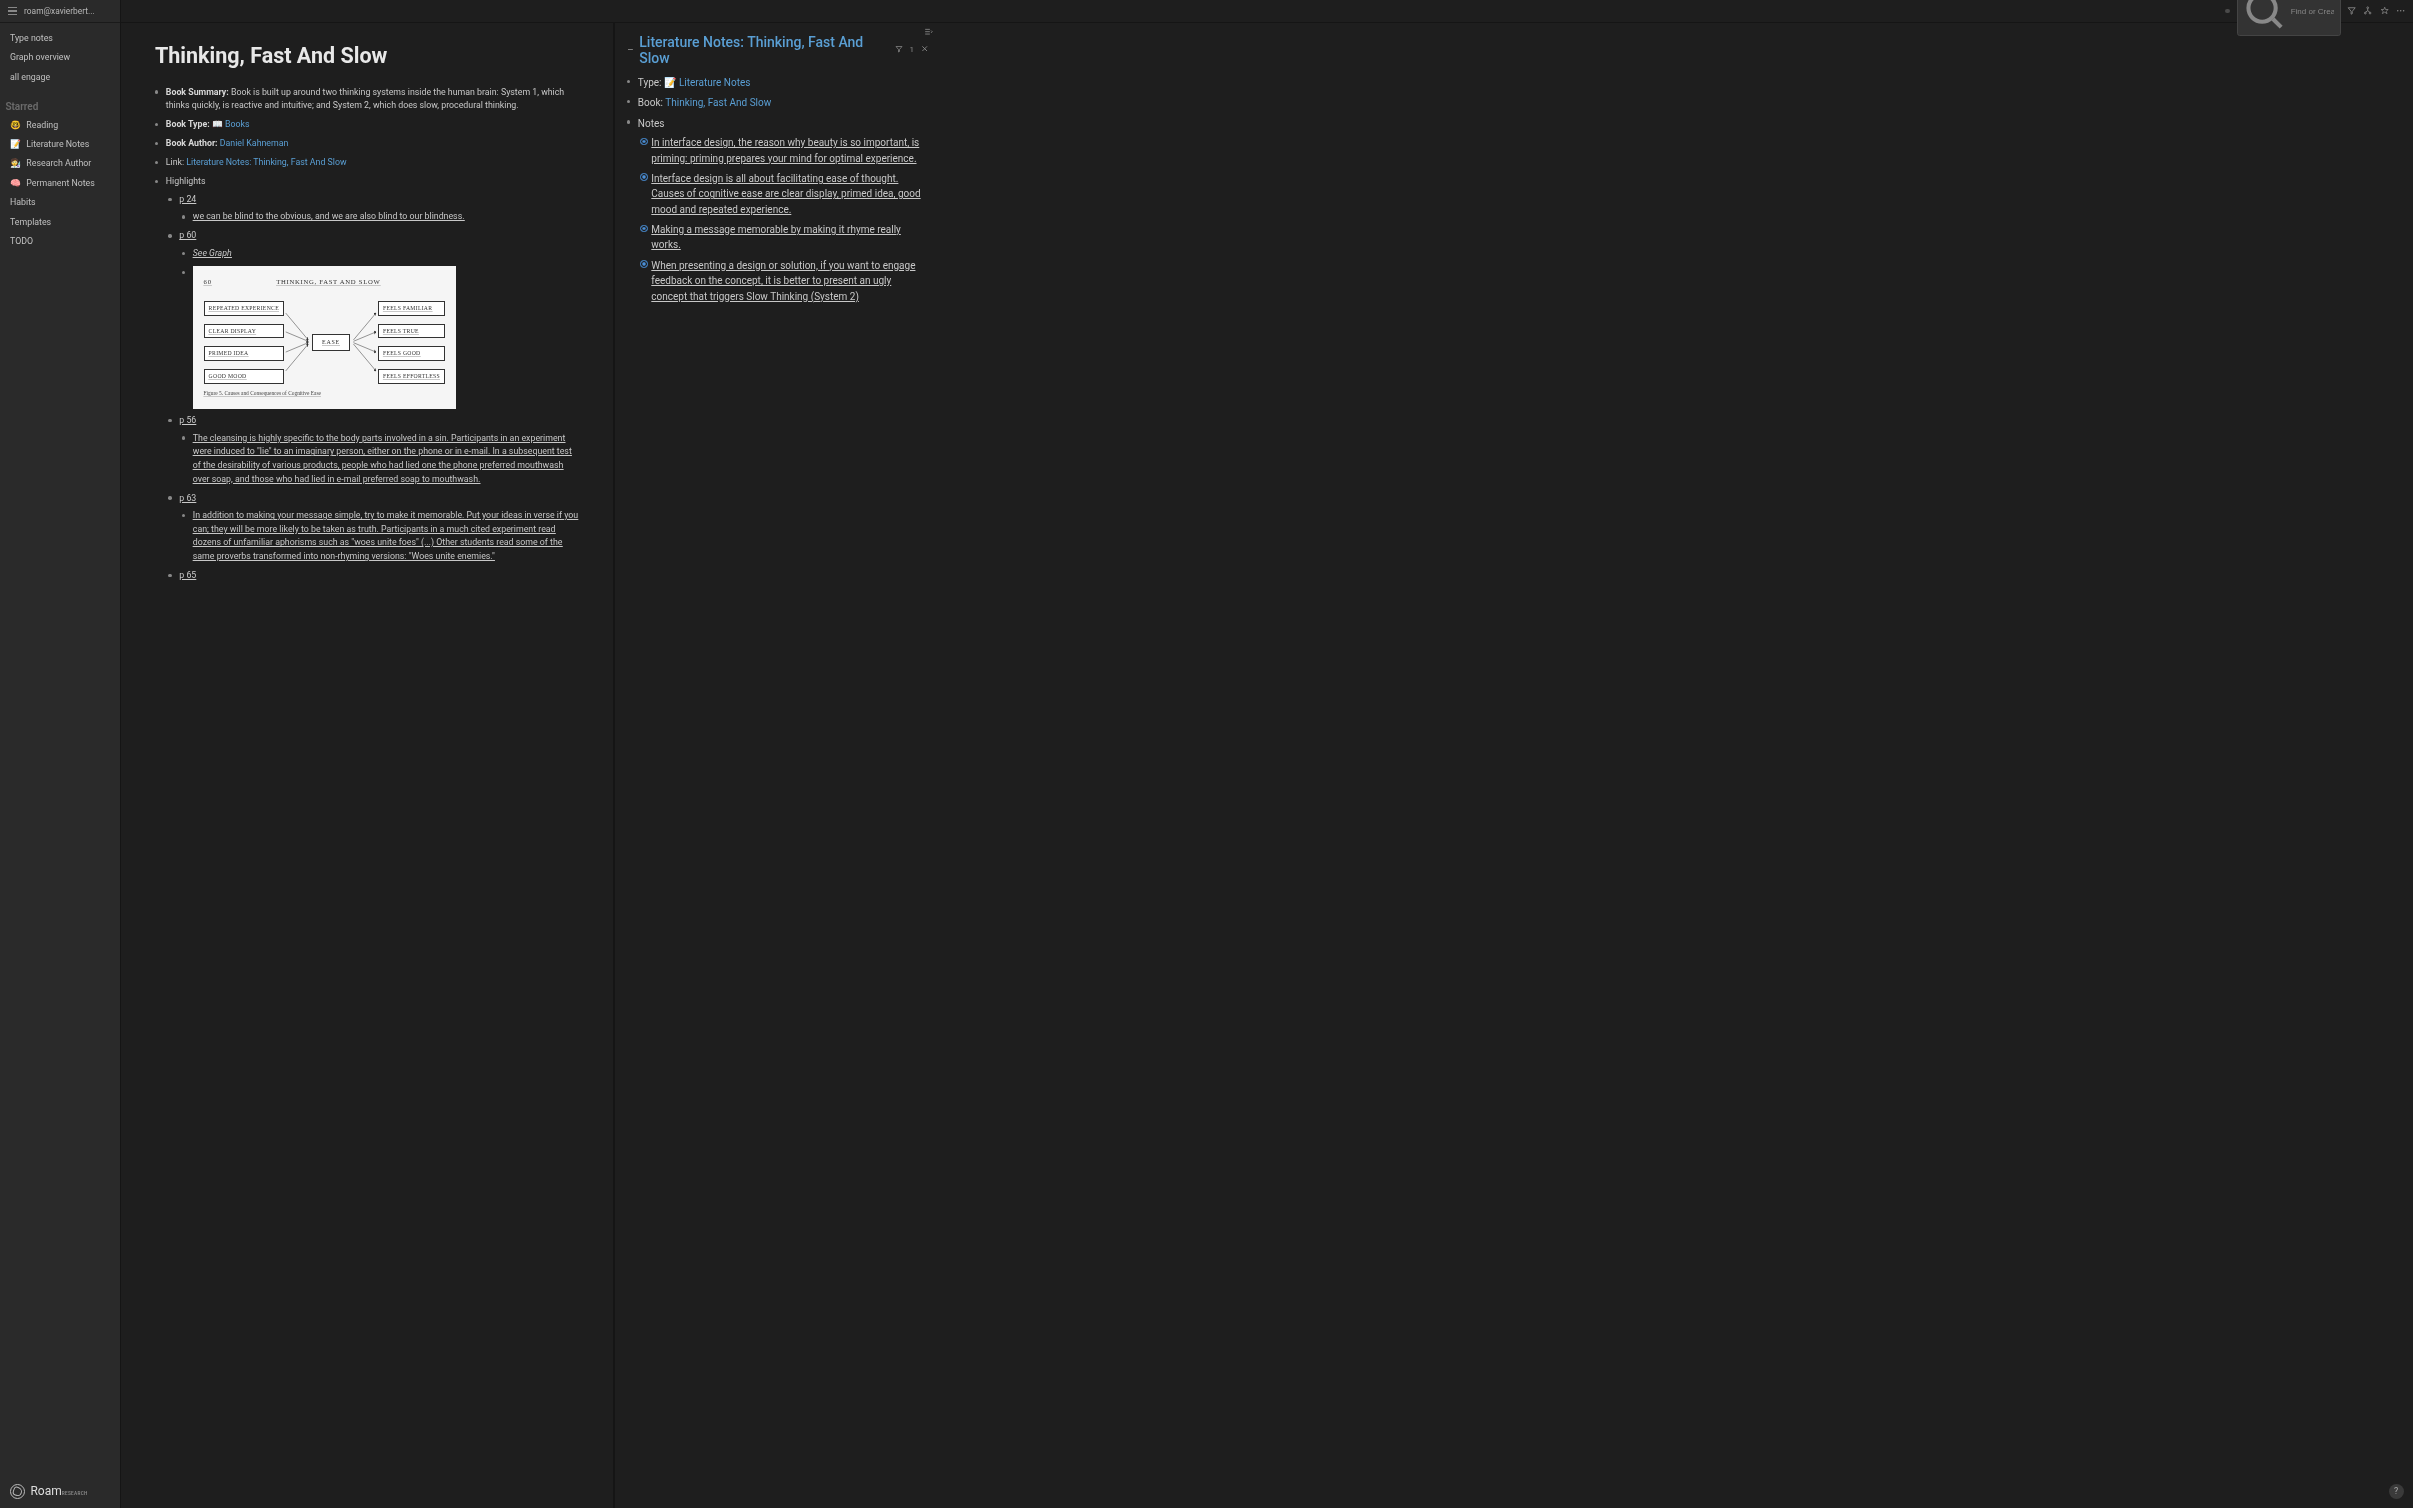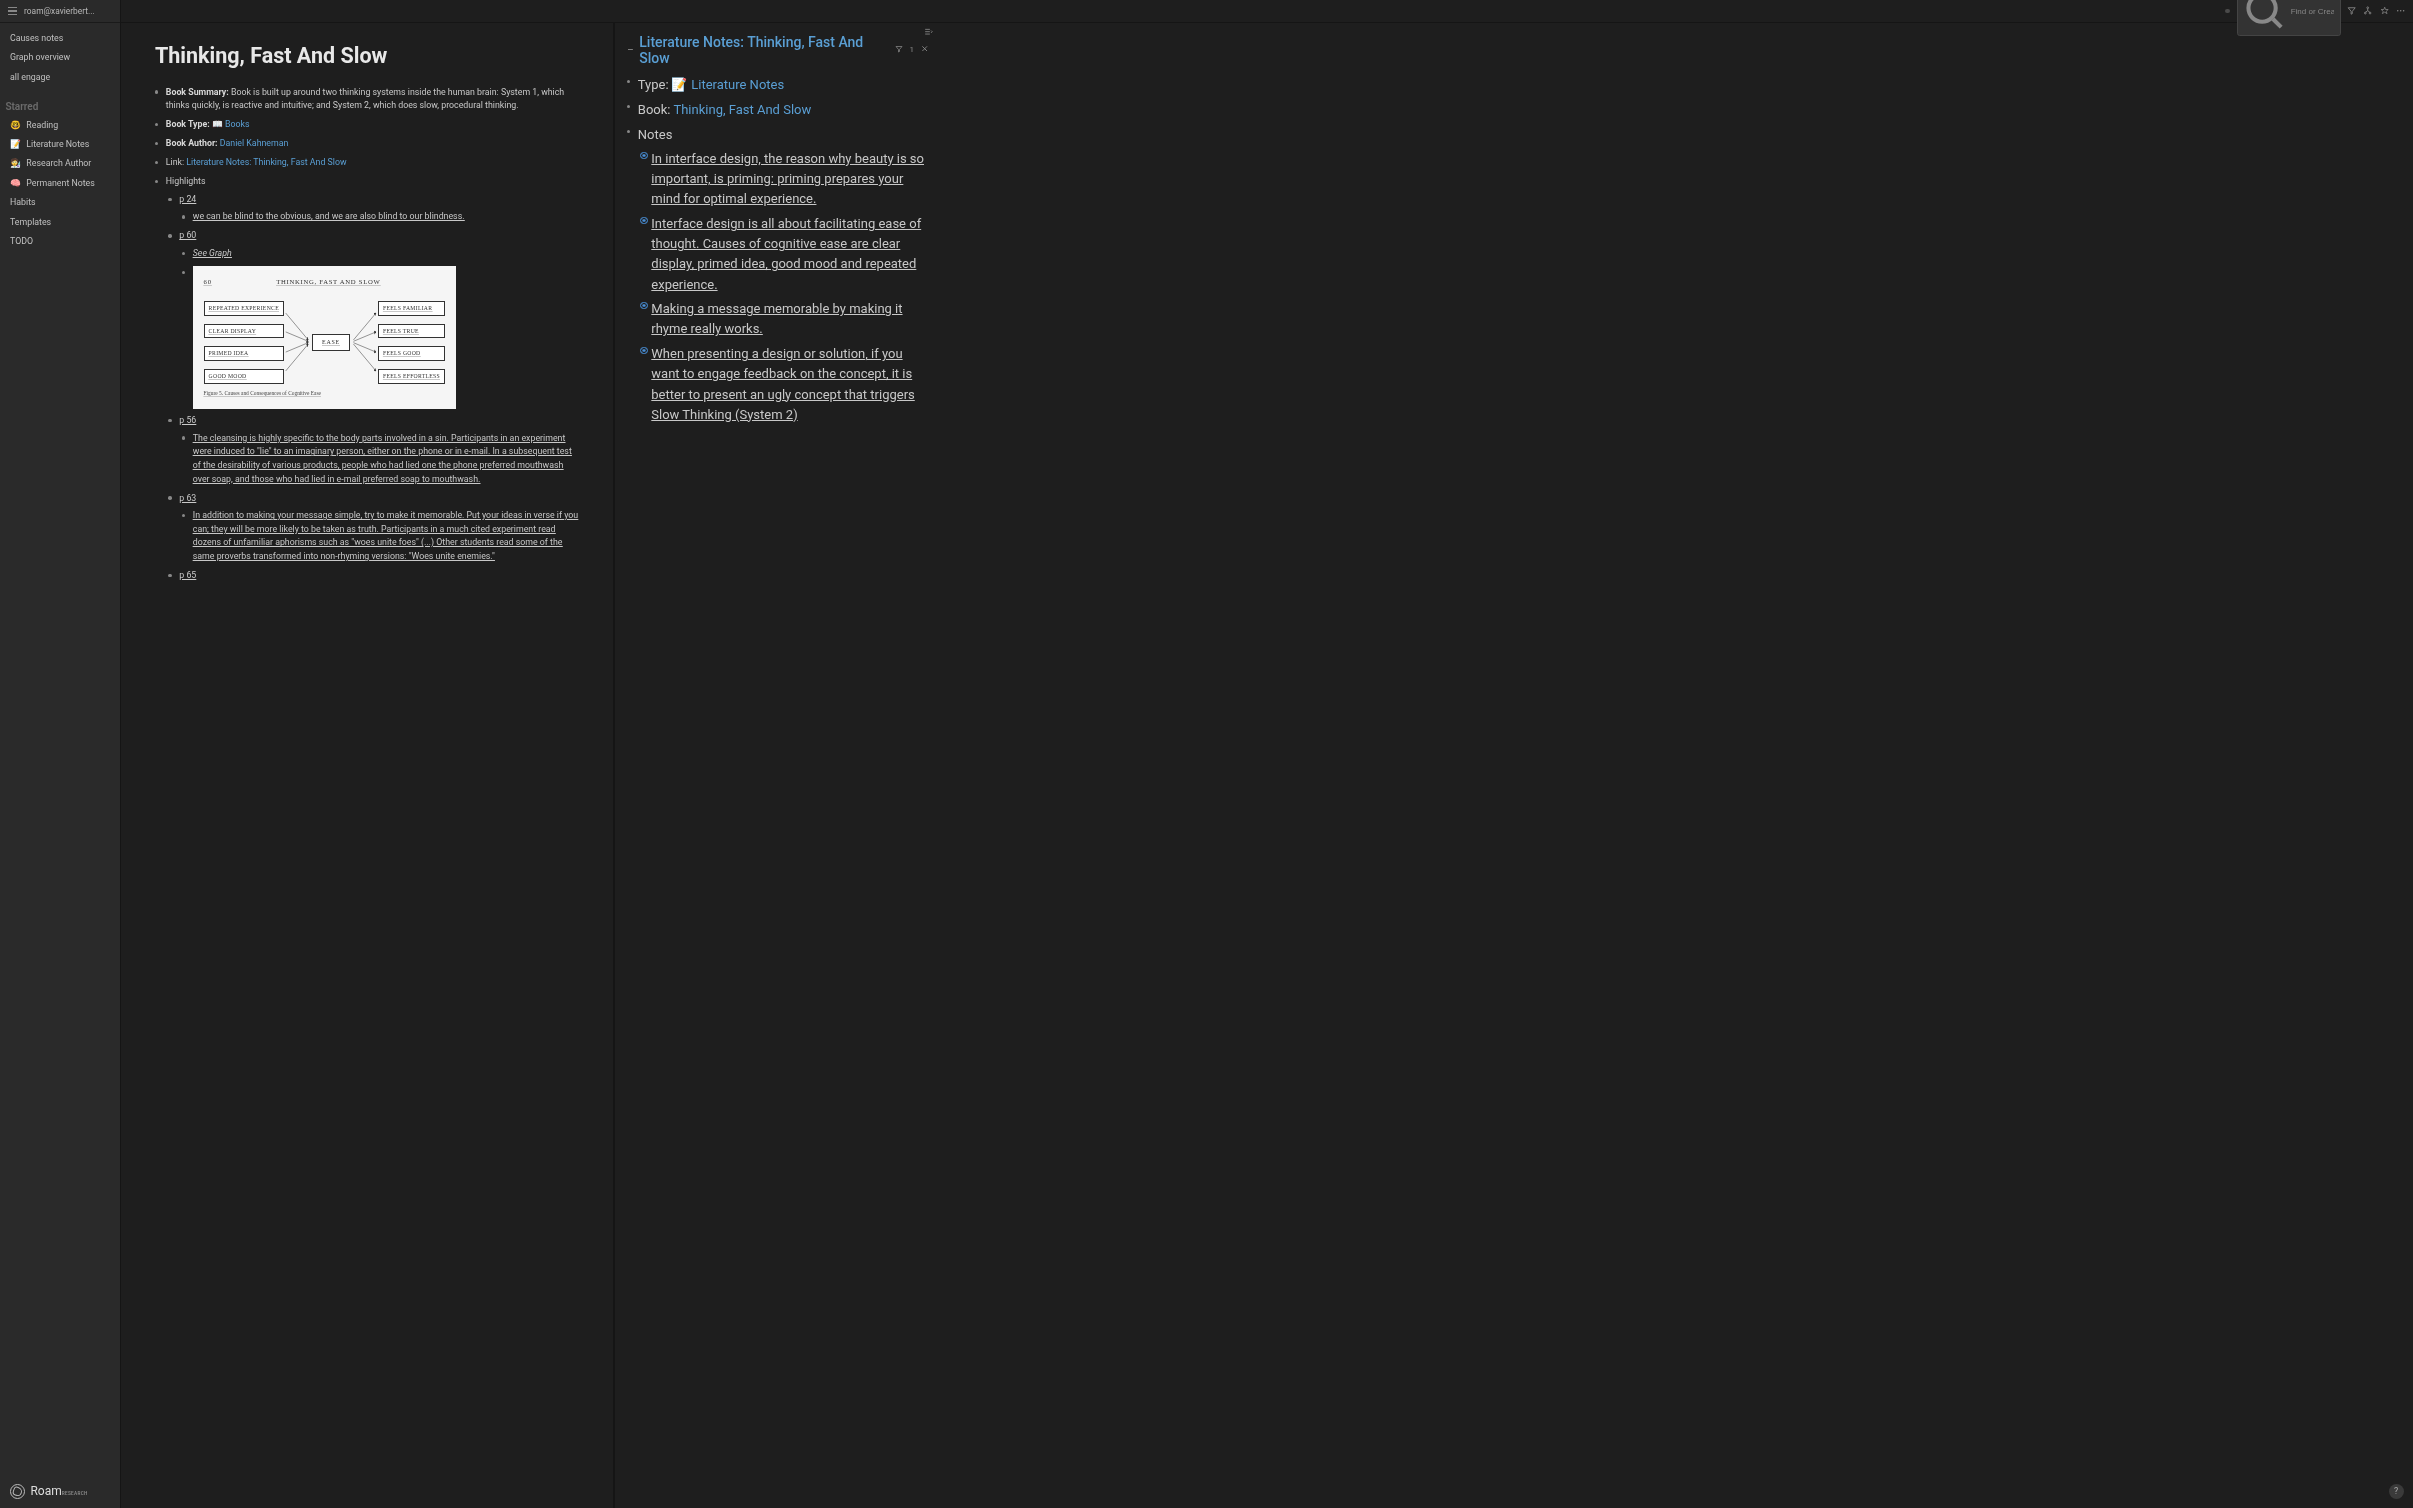--- a/index.html
+++ b/index.html
@@ -240,21 +240,21 @@
     font-weight: 500;
     flex: 1;
   }
   .right-header-actions {
     display: flex; align-items: center; gap: 6.7px;
     color: #888;
     font-size: 8px;
   }
   .minus-toggle { color:#888; font-size:12px; line-height:1; cursor:pointer; }
   
-  .right-panel ul.blocks > li { font-size: 13px; margin-bottom: 4.7px; }
+  .right-panel ul.blocks > li { font-size: 10px; margin-bottom: 4.7px; }
   
   .todo-bullet::before {
     background: transparent !important;
     border: 1.3px solid #4a90d9 !important;
     width: 5.4px !important; height: 5.4px !important;
     top: 2.7px !important;
     border-radius: 50%;
     background: radial-gradient(circle, #4a90d9 45%, transparent 48%) !important;
   }
   li.todo-bullet::before {
@@ -302,21 +302,21 @@
     <div class="sidebar-header">
       <div class="hamburger">
         <div></div>
           <div></div>
           <div></div>
       </div>
       <div class="workspace-name">roam@xavierbert...</div>
     </div>
     <div class="sidebar-nav">
       <div class="sidebar-item">
-          <span>Causes notes</span>
+          <span>Type notes</span>
         </div>
       <div class="sidebar-item">
           <span>Graph overview</span>
         </div>
       <div class="sidebar-item">
           <span>all engage</span>
         </div>
     </div>
     <div class="starred-label">Starred</div>
     <div>

